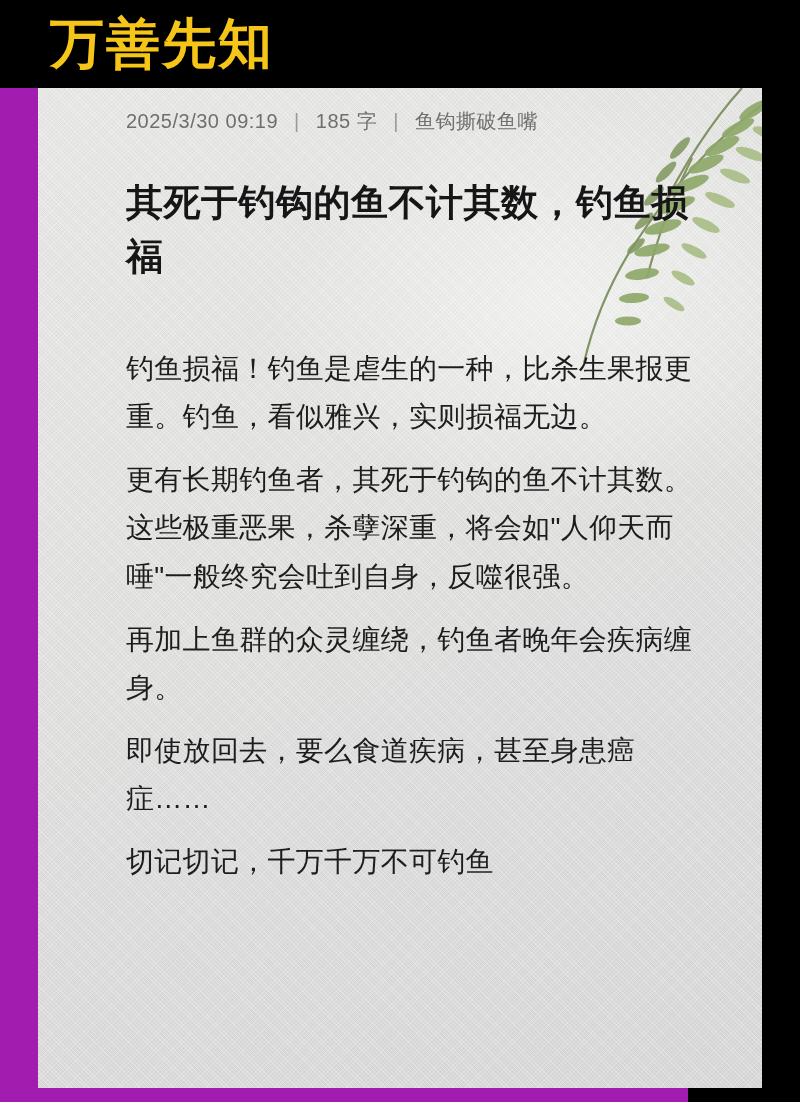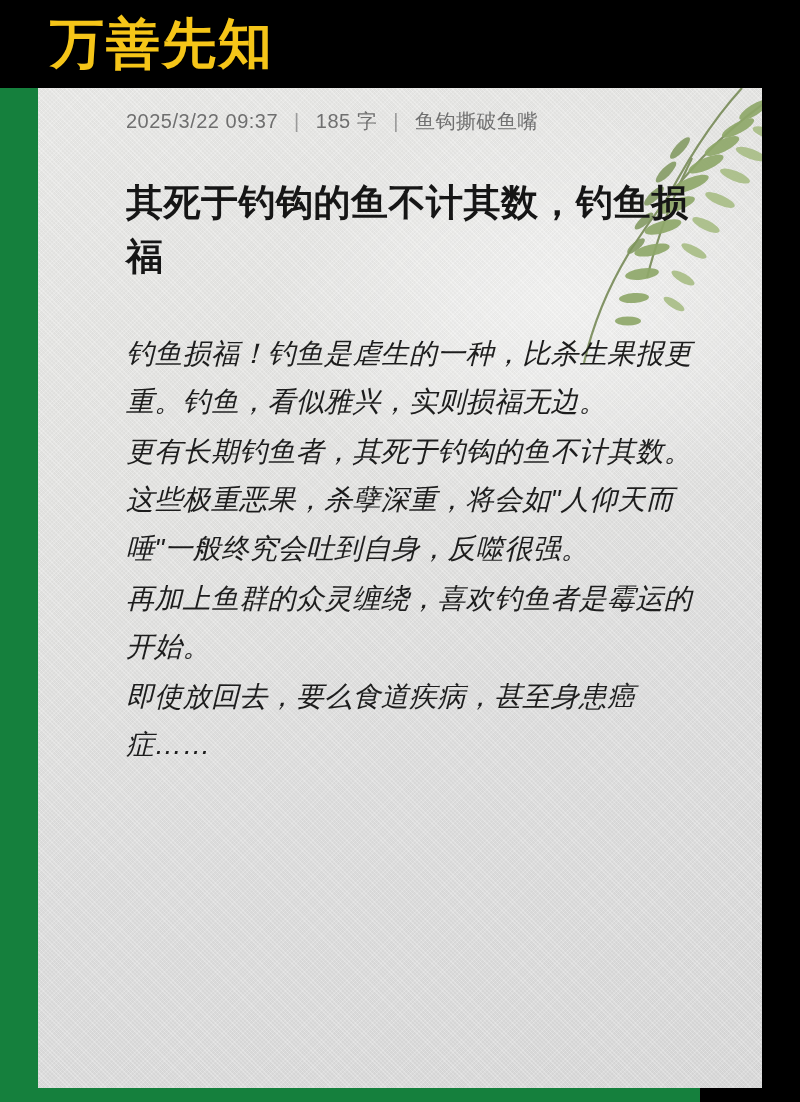--- a/index.html
+++ b/index.html
@@ -10,22 +10,21 @@
   body {
     width: 800px;
     height: 1102px;
     overflow: hidden;
     font-family: "Liberation Sans", sans-serif;
   }
   .screen {
     position: relative;
     width: 688px;
     height: 1102px;
-    background: #15803d;
-    padding-left: 12px;
+    background: #a21caf;
   }
   .banner {
     position: absolute;
     left: 0;
     top: 0;
     width: 800px;
     height: 88px;
     background: #000000;
     display: flex;
     align-items: center;
@@ -97,22 +96,21 @@
     position: absolute;
     left: 88px;
     top: 242px;
     width: 592px;
     font-size: 28px;
     color: #1d1d1d;
     line-height: 1.72;
     letter-spacing: 0.3px;
   }
   .note-body p {
-    margin: 0 0 2px 0;
-    font-style: italic;
+    margin: 15px 0 2px 0;
   }
 </style>
 </head>
 <body>
 
 <div class="screen">
 
   <div class="banner">
     <div class="banner-title">万善先知</div>
   </div>
@@ -152,30 +150,31 @@
       <g fill="#7f975d" opacity="0.85">
         <ellipse cx="238" cy="60" rx="14" ry="4.5" transform="rotate(-48 238 60)"></ellipse>
         <ellipse cx="224" cy="84" rx="14" ry="4.5" transform="rotate(-46 224 84)"></ellipse>
         <ellipse cx="212" cy="108" rx="13" ry="4.5" transform="rotate(-44 212 108)"></ellipse>
         <ellipse cx="202" cy="133" rx="12" ry="4" transform="rotate(-42 202 133)"></ellipse>
         <ellipse cx="194" cy="158" rx="11" ry="4" transform="rotate(-40 194 158)"></ellipse>
       </g>
     </svg>
 
     <div class="meta">
-      <span>2025/3/22 09:37</span>
+      <span>2025/3/30 09:19</span>
       <span class="sep">|</span>
       <span>185 字</span>
       <span class="sep">|</span>
       <span>鱼钩撕破鱼嘴</span>
     </div>
 
     <div class="note-title">其死于钓钩的鱼不计其数，钓鱼损福</div>
 
     <div class="note-body">
       <p>钓鱼损福！钓鱼是虐生的一种，比杀生果报更重。钓鱼，看似雅兴，实则损福无边。</p>
       <p>更有长期钓鱼者，其死于钓钩的鱼不计其数。这些极重恶果，杀孽深重，将会如"人仰天而唾"一般终究会吐到自身，反噬很强。</p>
-      <p>再加上鱼群的众灵缠绕，喜欢钓鱼者是霉运的开始。</p>
+      <p>再加上鱼群的众灵缠绕，钓鱼者晚年会疾病缠身。</p>
       <p>即使放回去，要么食道疾病，甚至身患癌症……</p>
+      <p>切记切记，千万千万不可钓鱼</p>
     </div>
   </div>
 
 </div>
 
 </body></html>

